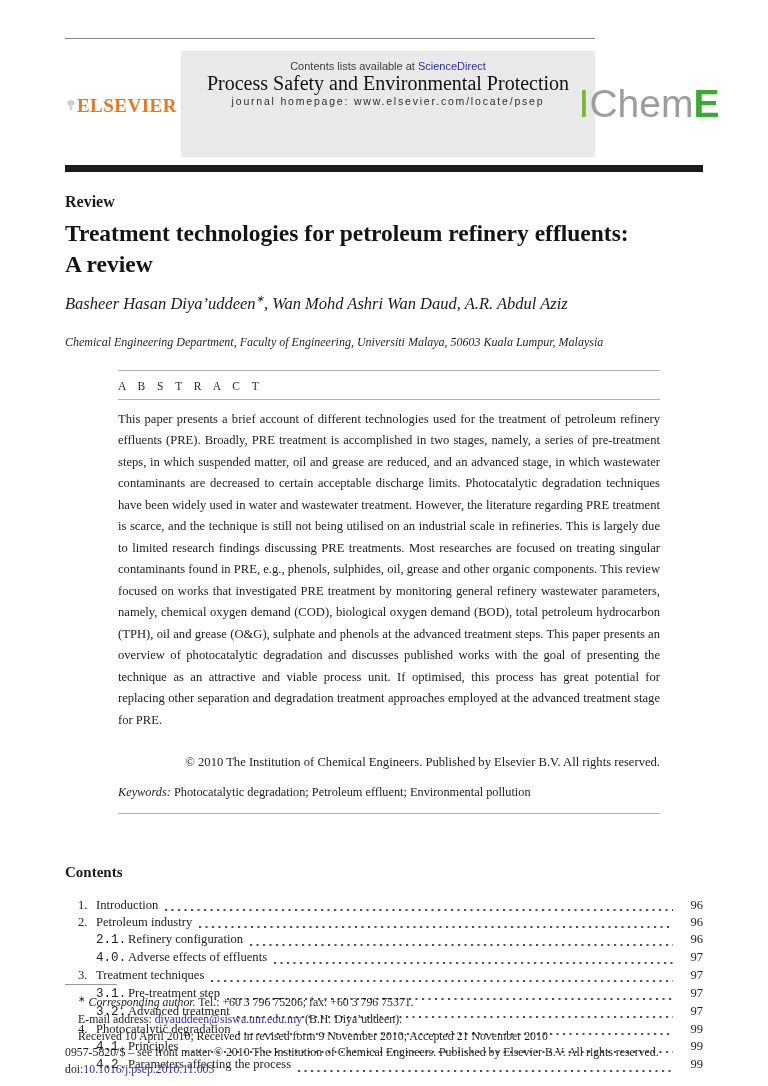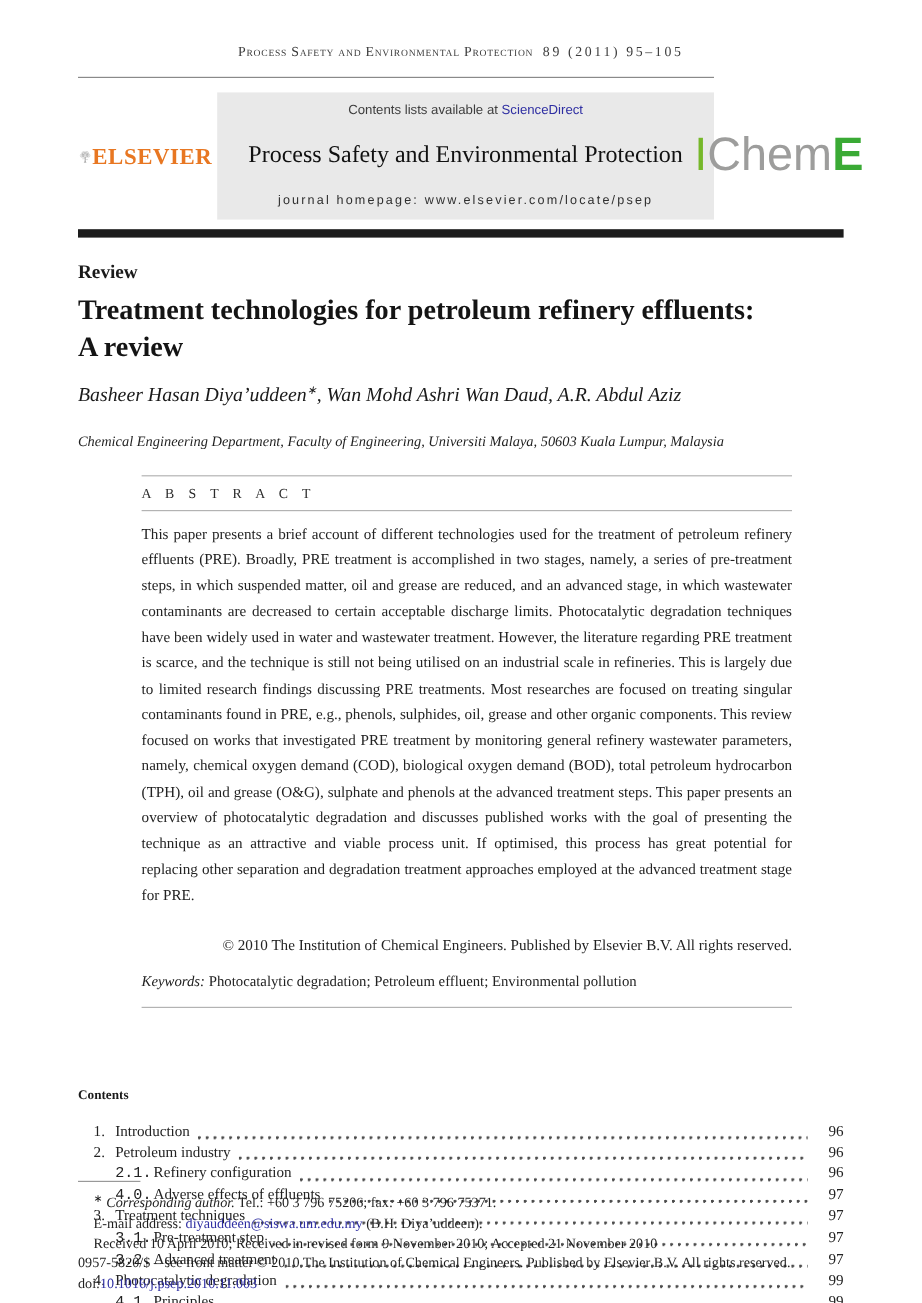--- a/index.html
+++ b/index.html
@@ -19,21 +19,21 @@
   .runhead .cite { font-variant:normal; letter-spacing:2.2px; margin-left:8px; }
   .headrule { border:0; border-top:1px solid #8a8a8a; width:530px; margin:0 0 12px 0; }
 
   
   .banner { display:flex; align-items:stretch; height:106px; }
   .elsevier-block { width:112px; display:flex; flex-direction:row; align-items:center; justify-content:flex-start; padding-top:2px; }
   .elsevier-block svg { width:86px; height:74px; display:block; }
   .elsevier-word { font-family:"Liberation Serif",serif; font-weight:bold; font-size:19px; letter-spacing:.5px; color:#e87722; margin-top:2px; }
   .graybox {
     flex:1; background:#e9e9e9; margin-left:4px;
-    display:flex; flex-direction:column; align-items:center; justify-content:space-between;
+    display:flex; flex-direction:column; align-items:center; justify-content:flex-start;
     padding:9px 8px 10px 8px;
   }
   .contents-line { font-family:"Liberation Sans",sans-serif; font-size:11px; color:#3d3d3d; }
   .contents-line .sd { color:#2e2ea2; }
   .journal-title { font-family:"Liberation Serif",serif; font-size:20px; color:#111; }
   .homepage-line { font-family:"Liberation Sans",sans-serif; font-size:10.5px; letter-spacing:1.8px; color:#2f2f2f; }
   .icheme-block { width:108px; display:flex; align-items:center; justify-content:center; }
   .icheme { font-family:"Liberation Sans",sans-serif; font-size:39px; letter-spacing:0; }
   .icheme .gi { color:#76b82a; font-weight:400; }
   .icheme .gc { color:#9d9d9c; font-weight:400; }
@@ -51,21 +51,21 @@
   
   .abstract { margin:20px 43px 0 53px; }
   .abs-rule { border:0; border-top:1px solid #b3b3b3; }
   .abs-heading { font-size:11.5px; letter-spacing:4.5px; color:#2b2b2b; padding:9px 0 7px 0; }
   .abs-body { font-size:12.6px; line-height:21.5px; text-align:justify; color:#222; padding-top:9px; }
   .abs-copy { font-size:12.6px; line-height:21.5px; text-align:right; color:#222;margin-top:21px; }
   .abs-keywords { font-size:12.3px; margin:11px 0 13px 0; color:#222; }
   .abs-keywords .kw-label { font-style:italic; }
 
   
-  .contents-heading { font-weight:bold; font-size:11px; margin-top:67px; }
+  .contents-heading { font-weight:bold; font-size:15px; margin-top:50px; }
   .toc { margin-top:16px; font-size:12.6px; color:#222; }
   .toc-row { display:flex; align-items:baseline; line-height:17.2px; }
   .toc-row .num { white-space:nowrap; }
   .toc-row.lv1 { padding-left:13px; }
   .toc-row.lv1 .num { width:18px; }
   .toc-row.lv2 { padding-left:31px; }
   .toc-row.lv2 .num { width:32px;font-family:Liberation Mono, monospace; }
   .toc-row .dots {
     flex:1; height:10px; margin:0 6px 0 7px; align-self:flex-end;
     background-image:radial-gradient(circle at 1px 6px, #4c4c4c 1.1px, transparent 1.5px);
@@ -79,23 +79,20 @@
   .fn-ind { padding-left:13px; }
   .fn-marker { font-size:9px; vertical-align:4px; margin-right:3px; }
   .link { color:#2e2ea2; text-decoration:none; }
   em.it { font-style:italic; }
 </style>
 </head>
 <body>
 
 <div class="page">
 
-  <div class="runhead">
-    <span>Process Safety and Environmental Protection</span><span class="cite">89 (2011) 95–105</span>
-  </div>
   <hr class="headrule">
 
   <div class="banner">
     <div class="elsevier-block">
       <svg viewBox="0 0 100 86">
         <g fill="none" stroke="#8f8f8f" stroke-width="2.2">
           <circle cx="50" cy="26" r="20"></circle>
           <circle cx="28" cy="32" r="12"></circle>
           <circle cx="72" cy="31" r="12"></circle>
           <circle cx="38" cy="14" r="10"></circle>

